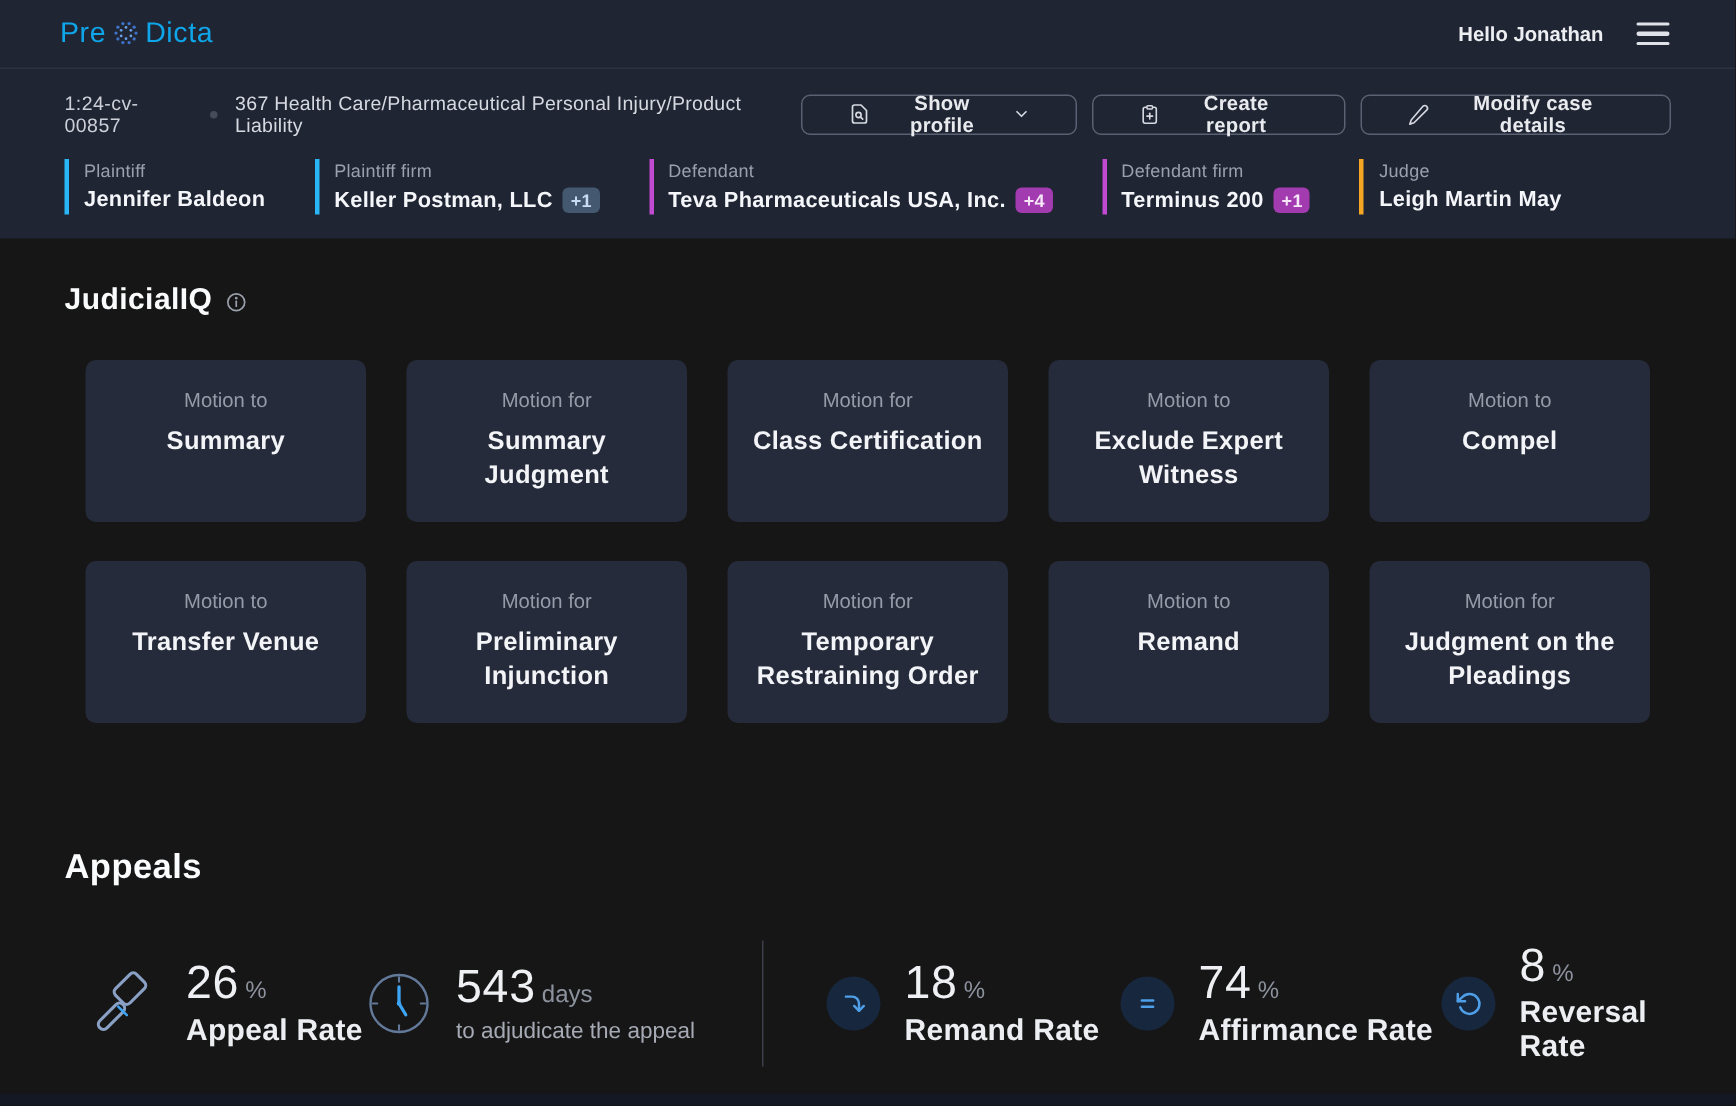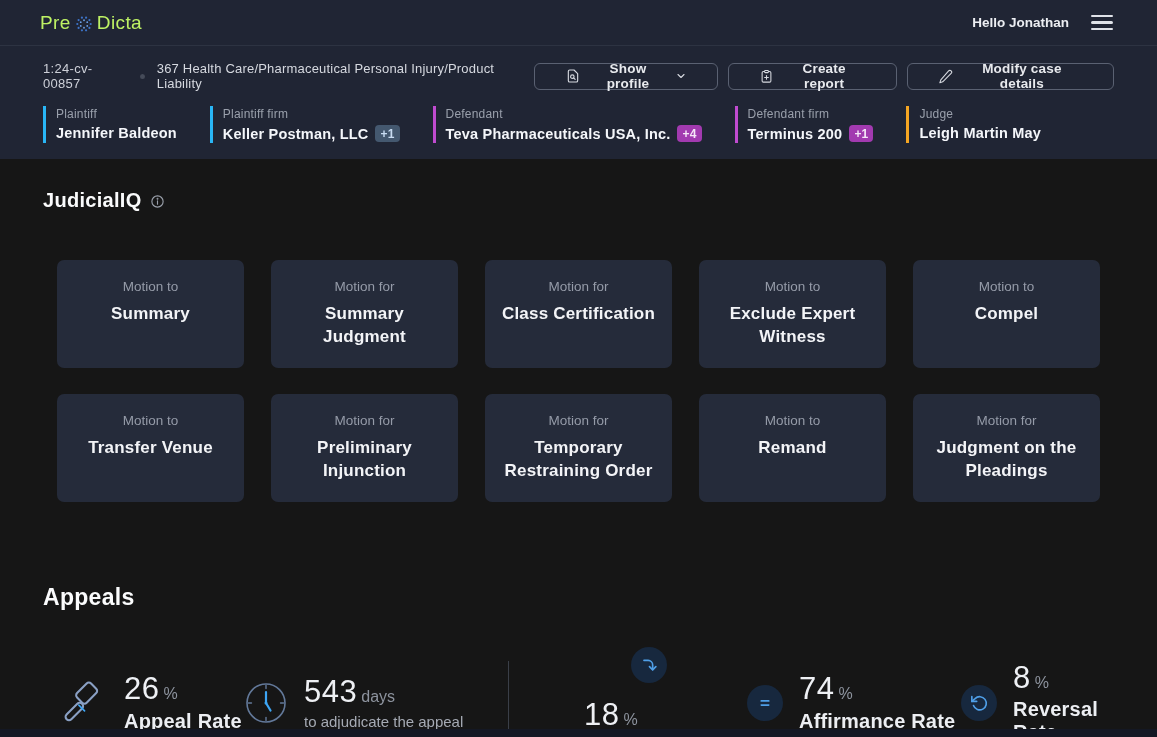--- a/index.html
+++ b/index.html
@@ -12,21 +12,21 @@
     position:relative;
   }
   
   .topbar {
     height:46px;
     background:#202534;
     border-bottom:1px solid #2d3342;
     display:flex; align-items:center; justify-content:space-between;
     padding:0 44px 0 40px;
   }
-  .logo { display:flex; align-items:flex-end; font-size:19px; color:#bef264; letter-spacing:.4px; cursor:pointer; }
+  .logo { display:flex; align-items:flex-start; font-size:19px; color:#0ea5e9; letter-spacing:.4px; cursor:pointer; }
   .logo .burst { margin:0 3px; display:block; }
   .topbar-right { display:flex; align-items:center; gap:22px; }
   .greeting { font-size:13.5px; color:#eceef2; font-weight:600; }
   .hamburger { width:22px; display:flex; flex-direction:column; gap:4px; cursor:pointer; padding:3px 0; }
   .hamburger span { display:block; height:2.5px; background:#dfe2e8; border-radius:2px; }
 
   
   .case-header { background:#202534; padding:15px 43px 16px 43px; }
   .case-row { display:flex; align-items:center; justify-content:space-between; }
   .case-id-wrap { display:flex; align-items:center; gap:12px; }
@@ -54,37 +54,37 @@
   }
   .badge.badge-magenta { background:#a23ab0; color:#f6e6f8; }
 
   
   main { padding:0 43px; }
   .section-head { display:flex; align-items:center; gap:8px; margin-top:30px; }
   .section-title { font-size:20px; font-weight:700; color:#fafbfc; letter-spacing:.3px; }
   .info-ic { margin-top:2px; cursor:pointer; }
 
   .motion-grid {
-    width:1043px; margin:48px auto 0 auto;
+    width:1043px; margin:28px auto 0 auto;
     display:grid; grid-template-columns:repeat(5, 187px); gap:26px 27px;
   }
   .motion-card {
     height:108px; background:#252b3a; border-radius:7px;
     text-align:center; padding:19px 14px 0 14px; cursor:pointer;
   }
   .motion-prefix { font-size:13.5px; color:#959ba8; margin-bottom:9px; }
   .motion-title { font-size:17px; font-weight:700; color:#f3f4f7; line-height:1.35; letter-spacing:.2px; }
 
   .appeals-title { font-size:23px; font-weight:700; color:#fbfcfd; margin-top:82px; letter-spacing:.3px; }
 
   .appeals-row { display:flex; align-items:center; margin-top:36px; padding-left:15px; }
   .stat { display:flex; align-items:center; gap:16px; }
   .stat-1 { width:186px; }
   .stat-2 { width:264px; }
-  .stat-3 { width:196px;flex-direction:column; }
+  .stat-3 { width:196px; }
   .stat-4 { width:214px; }
   .stat-5 { flex:1; }
   .stat-icon-circle {
     width:36px; height:36px; border-radius:50%; background:#17283e;
     display:flex; align-items:center; justify-content:center; flex:0 0 auto;
   }
   .stat-text { display:flex; flex-direction:column; }
   .num-row { display:flex; align-items:baseline; gap:4px;text-align:right; }
   .stat-num { font-size:31px; font-weight:200; color:#eef0f4; letter-spacing:.5px; line-height:1.05; }
   .stat-unit { font-size:16px; color:#8d939e; }

